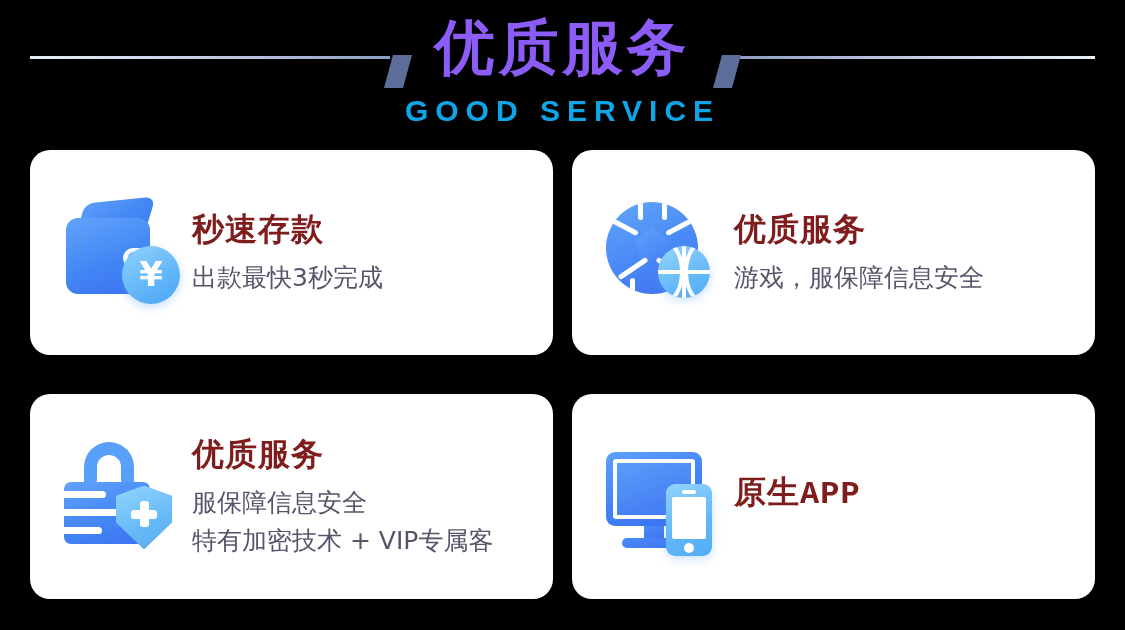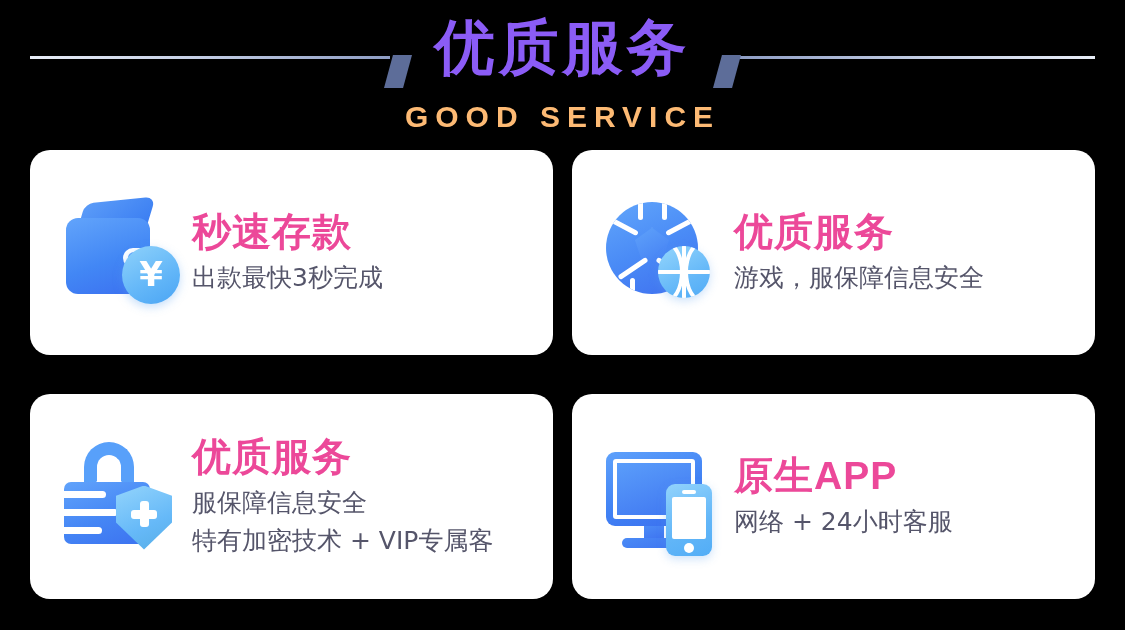--- a/index.html
+++ b/index.html
@@ -46,22 +46,22 @@
 
   .title-block {
     position:absolute; left:0; top:8px; width:1125px; text-align:center;
   }
   .title-cn {
     font-size:60px; font-weight:bold; color:#8b5cf6;
     letter-spacing:4px; line-height:80px;
     font-family:Liberation Sans, sans-serif;
   }
   .title-en {
-    font-size:30px; font-weight:bold; color:#fdba74;
-    letter-spacing:7px; line-height:38px; margin-top:10px;
+    font-size:30px; font-weight:bold; color:#0ea5e9;
+    letter-spacing:7px; line-height:38px; margin-top:4px;
   }
 
   
   .grid {
     position:absolute; left:30px; top:150px;
     width:1065px;
     display:grid;
     grid-template-columns:523px 523px;
     grid-template-rows:205px 205px;
     column-gap:19px; row-gap:39px;
@@ -75,23 +75,23 @@
     overflow:hidden;
   }
   .card-icon {
     position:relative;
     width:118px; height:118px;
     flex:0 0 118px;
     margin-right:14px;
   }
   .card-text { flex:1 1 auto; min-width:0; }
   .card-title {
-    font-size:39px; font-weight:bold; color:#ec4899;
+    font-size:32px; font-weight:bold; color:#7f1d1d;
     line-height:46px; letter-spacing:1px;
-    font-family:Liberation Sans, sans-serif;
+    font-family:Liberation Mono, monospace;
     white-space:nowrap;
   }
   .card-desc {
     font-size:25px; color:#55556a; line-height:38px;
     margin-top:4px;
     font-family:"DejaVu Sans","Liberation Sans",sans-serif;
   }
   .card-desc .l { display:block; white-space:nowrap; }
 
   
@@ -341,19 +341,18 @@
         <div class="m-base"></div>
         <div class="p-phone">
           <div class="p-speaker"></div>
           <div class="p-screen"></div>
           <div class="p-home"></div>
         </div>
       </div>
       <div class="card-text">
         <div class="card-title">原生APP</div>
         <div class="card-desc">
-          <span class="l">网络 + 24小时客服</span>
         </div>
       </div>
     </div>
 
   </div>
 </div>
 
 </body></html>

